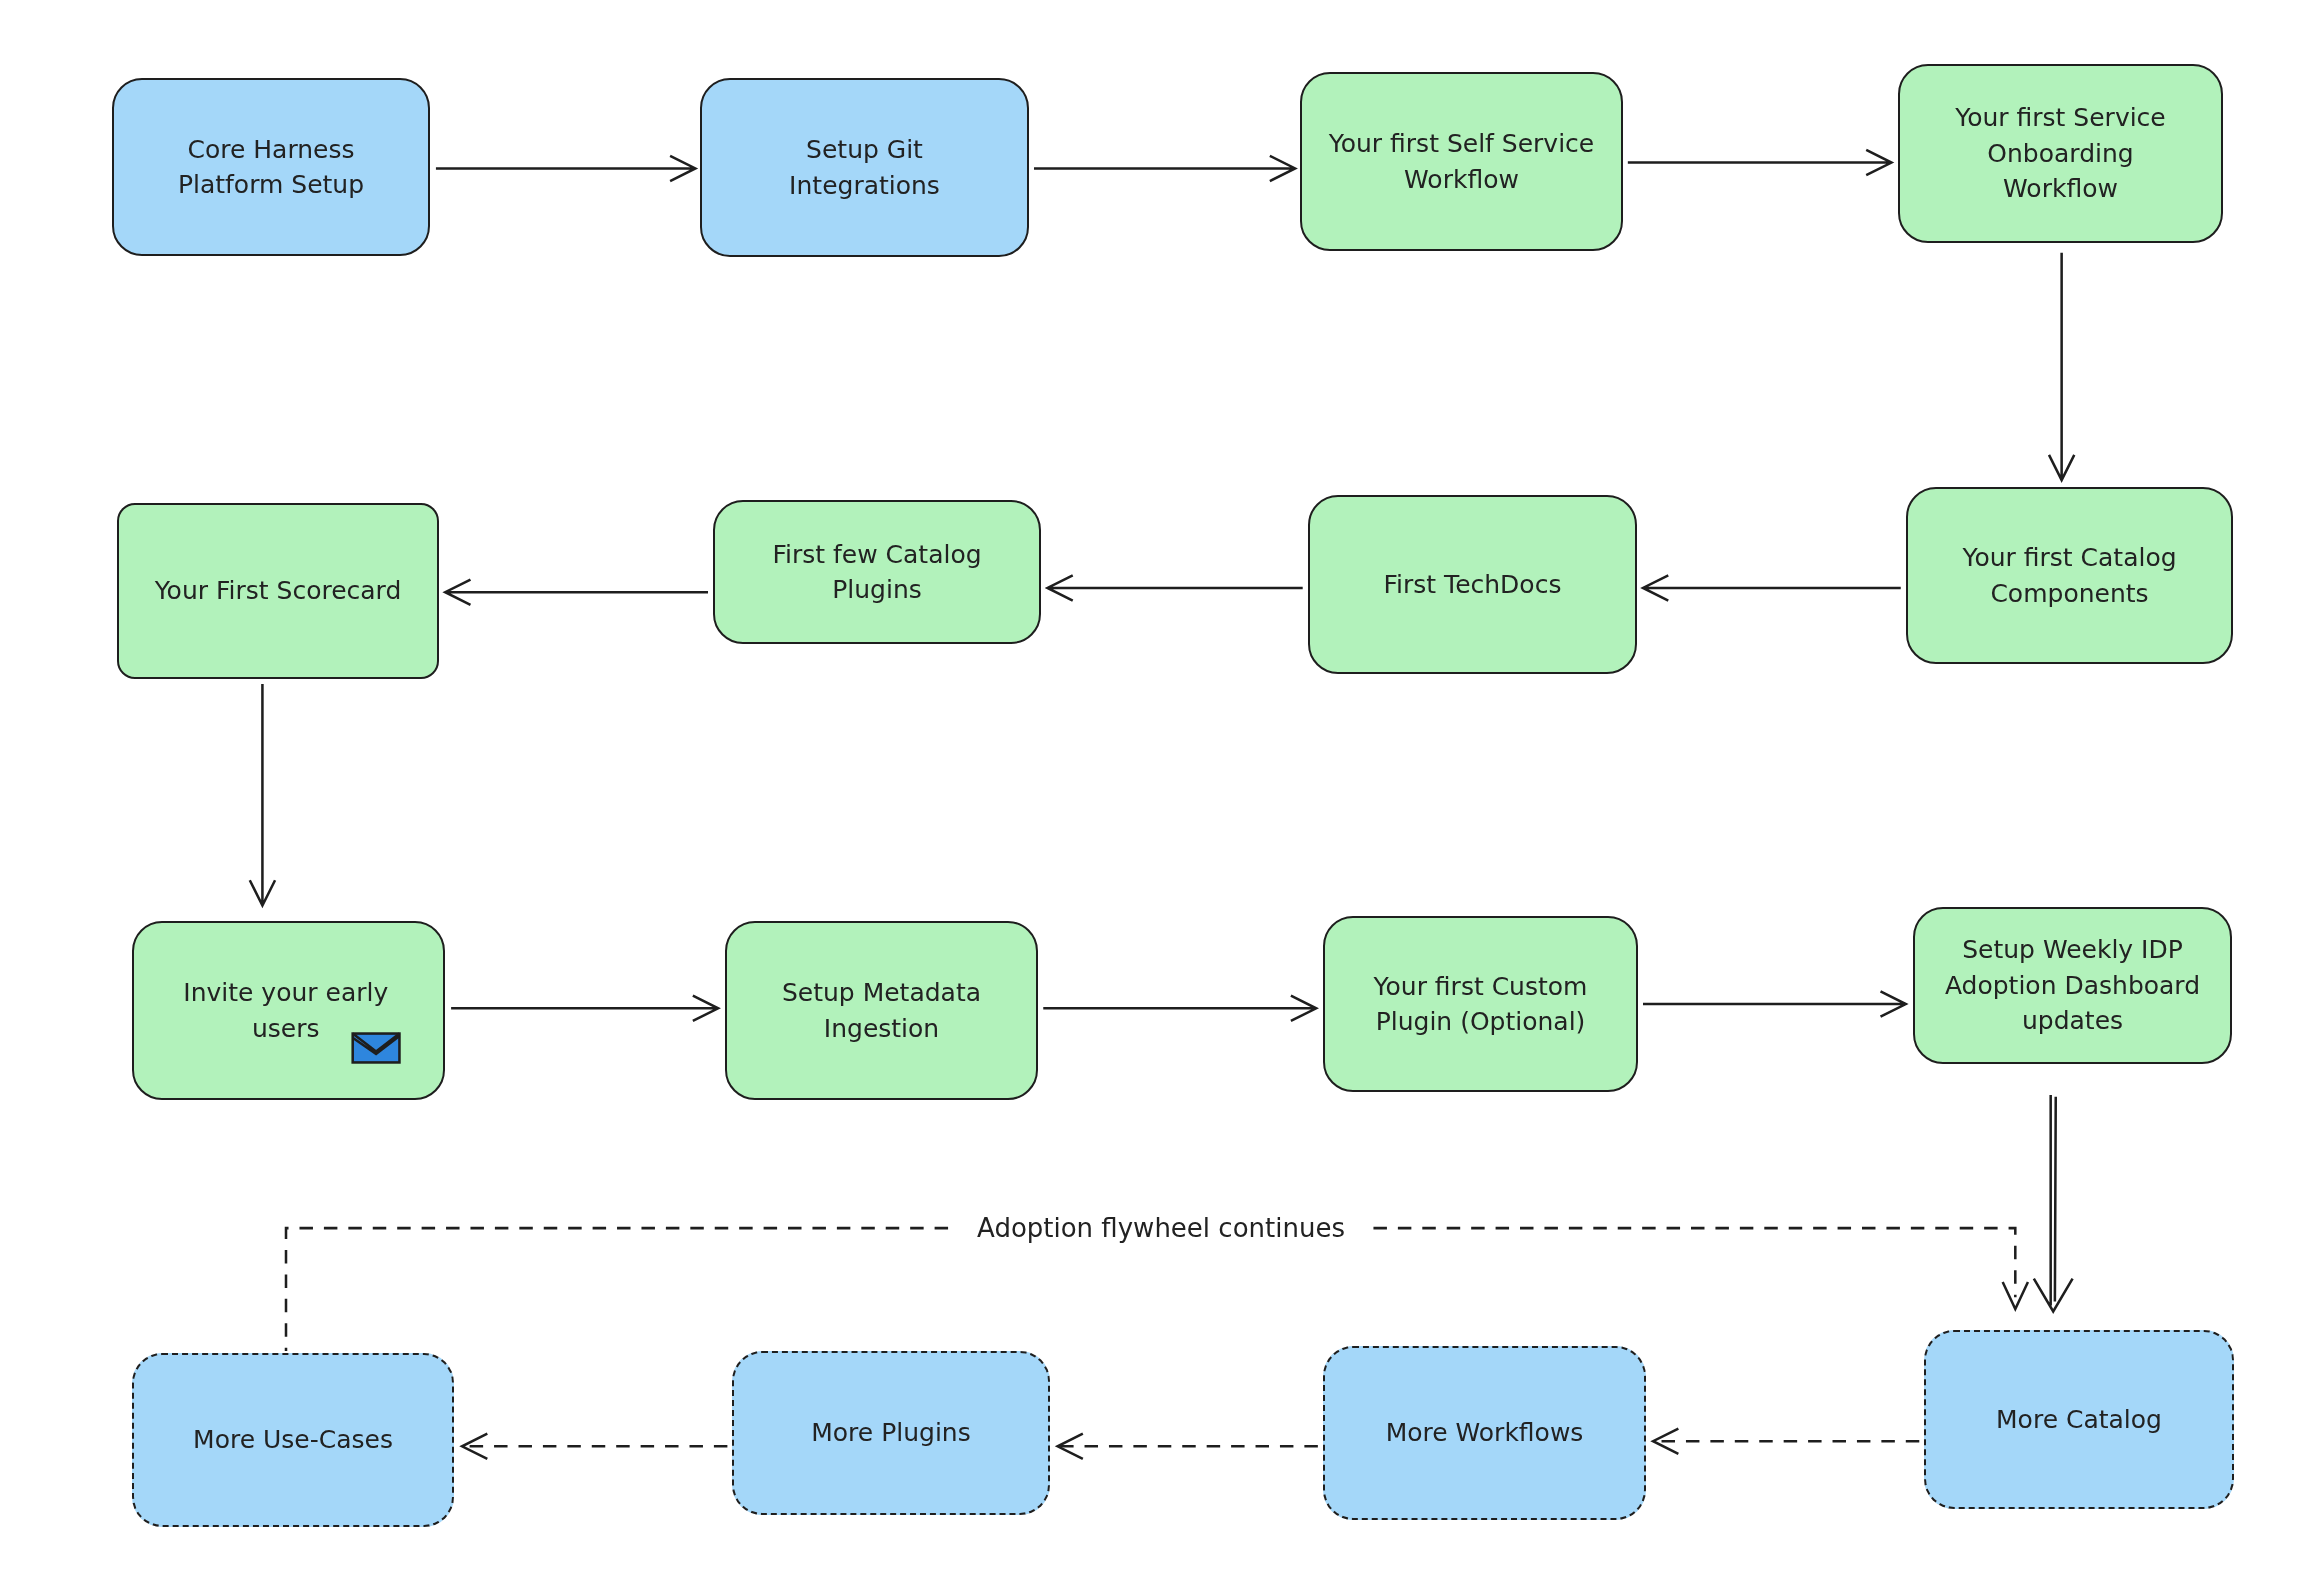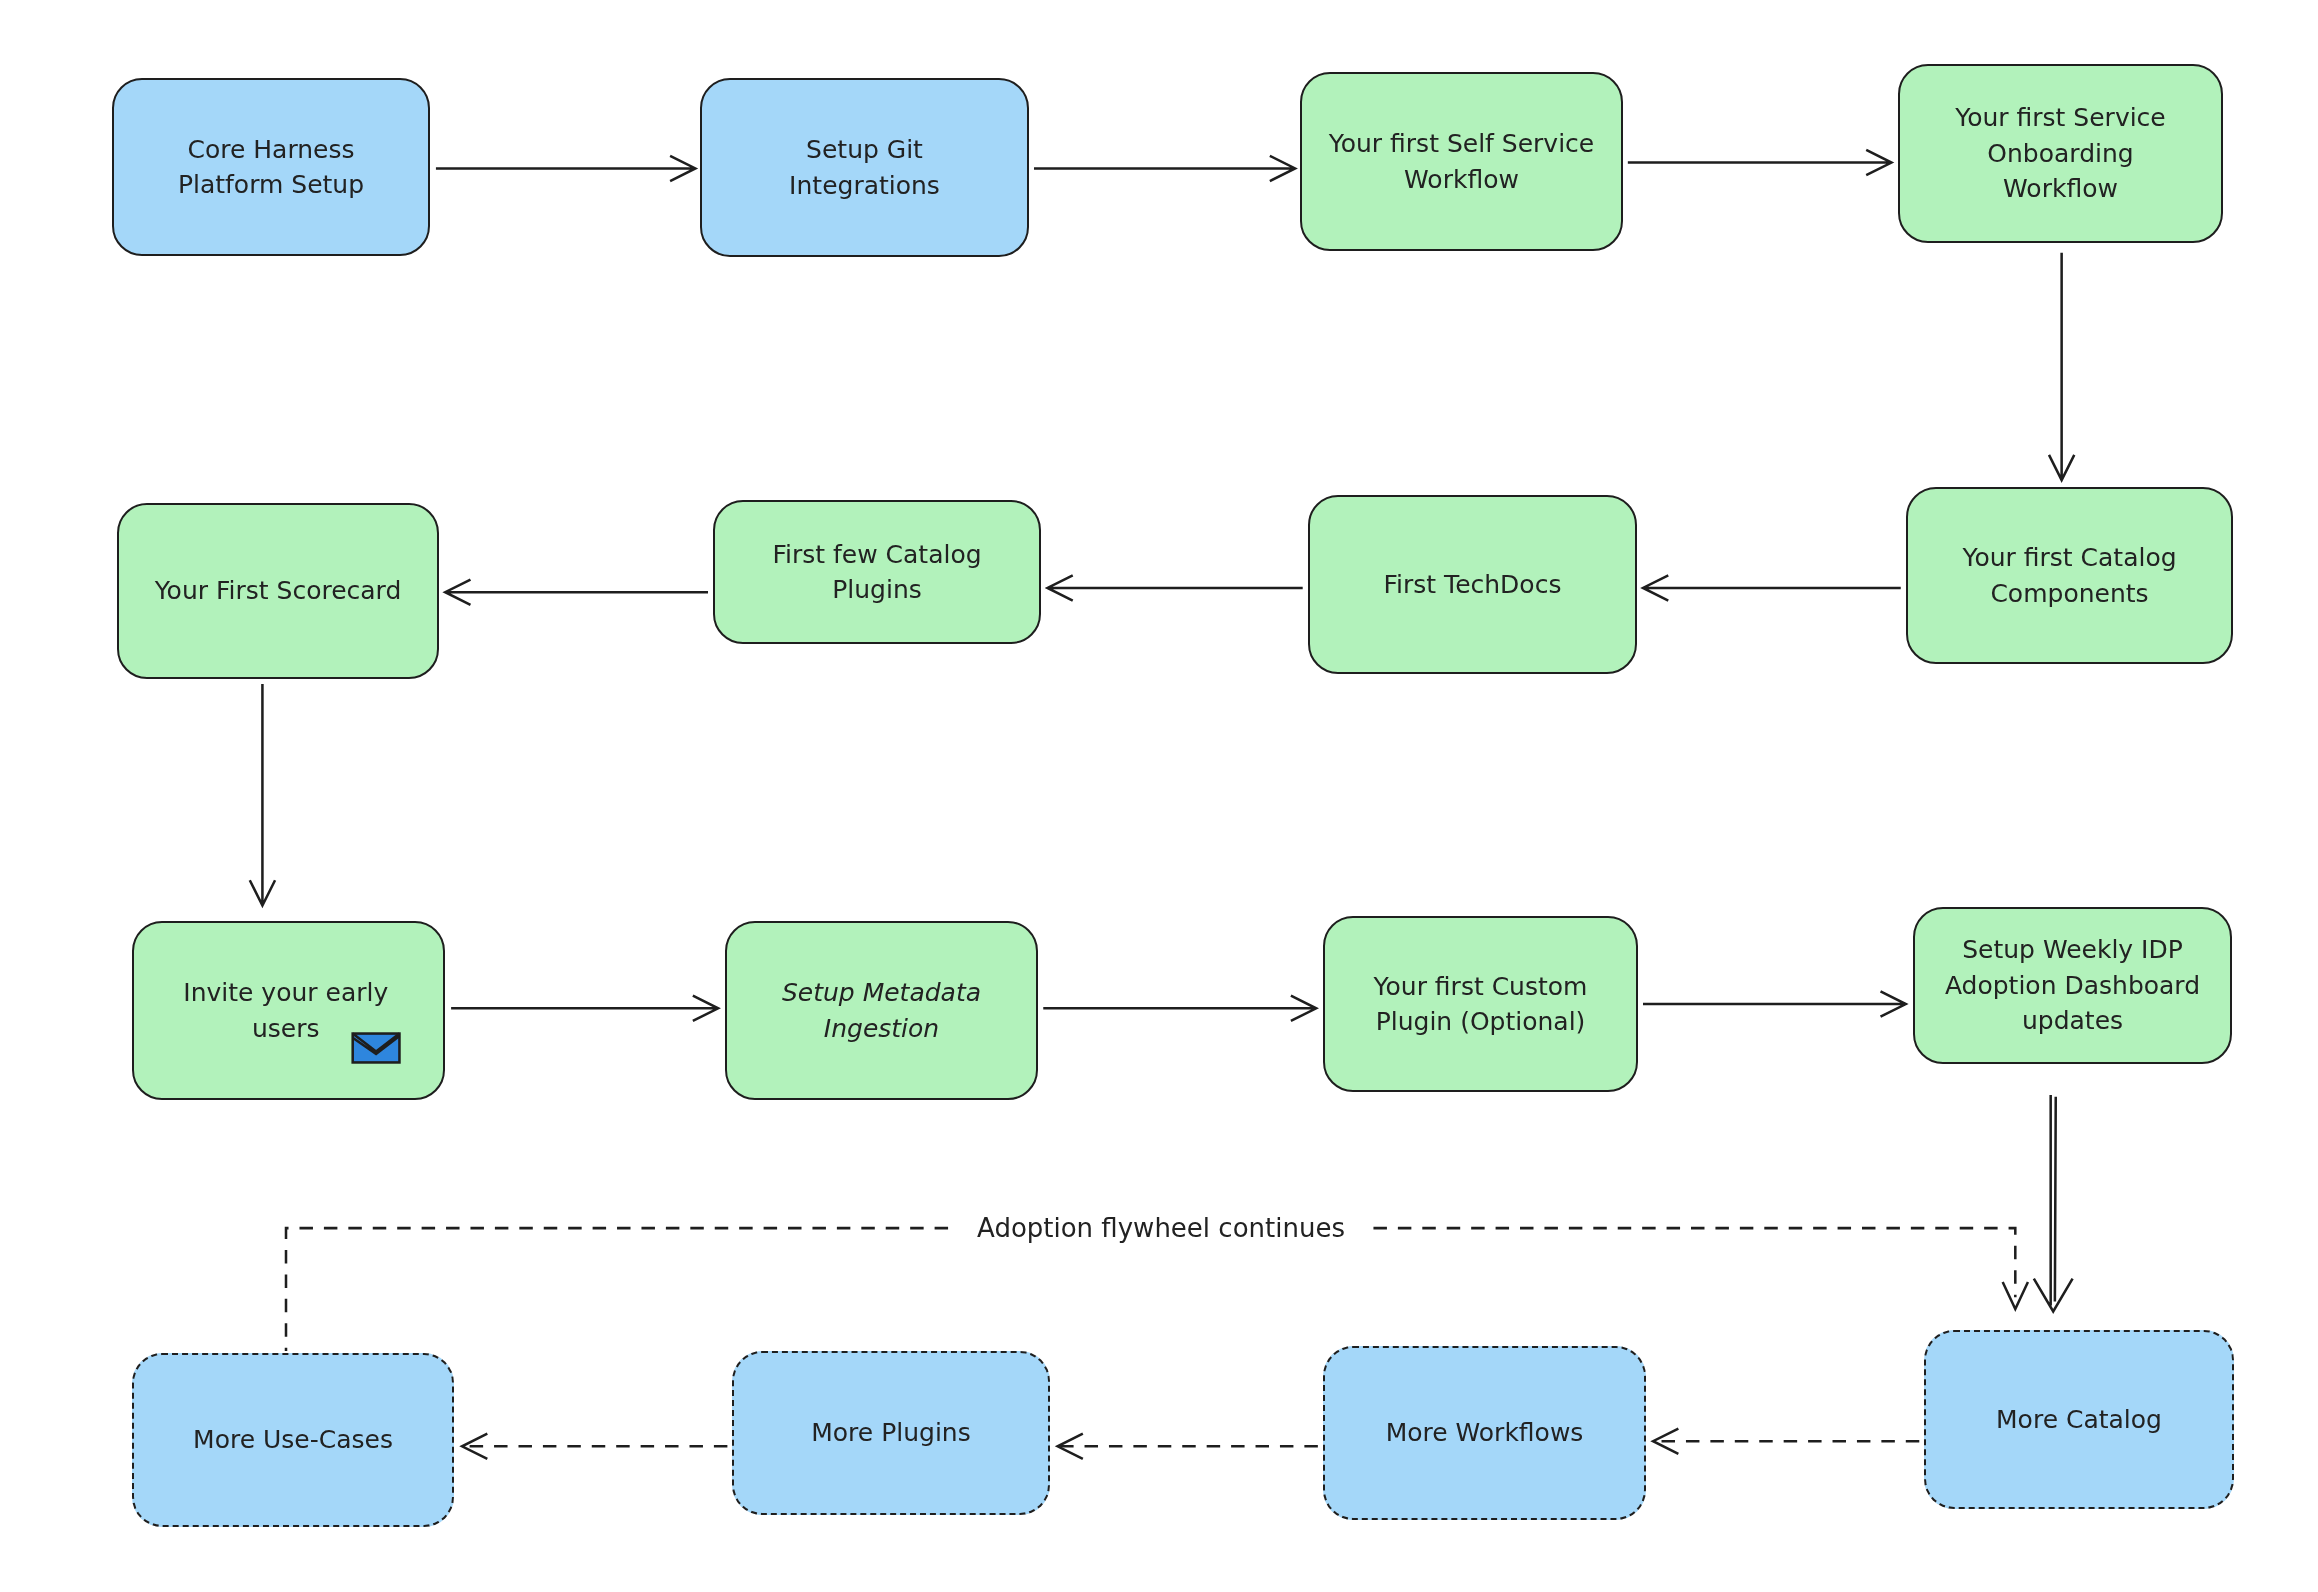--- a/index.html
+++ b/index.html
@@ -114,33 +114,33 @@
     <span class="node-label">Your first Catalog
 Components</span>
   </div>
   <div class="node green" style="left:1308px; top:495px; width:329px; height:179px;">
     <span class="node-label">First TechDocs</span>
   </div>
   <div class="node green" style="left:713px; top:500px; width:328px; height:144px;">
     <span class="node-label">First few Catalog
 Plugins</span>
   </div>
-  <div class="node green" style="left:117px; top:503px; width:322px; height:176px; padding:0 6.7px;">
+  <div class="node green" style="left:117px; top:503px; width:322px; height:176px; padding:0 6.7px;border-radius:18px;">
     <span class="node-label">Your First Scorecard</span>
   </div>
 
   <div class="node green" style="left:132px; top:921px; width:313px; height:179px;padding-left:8px;">
     <span class="node-label">Invite your early
 users</span>
     <svg class="envelope" width="51" height="34" viewBox="0 0 60 40">
       <rect x="2" y="3" width="55" height="34" stroke="#1e1e1e" stroke-width="3" fill="#2e86de"></rect>
       <path d="M2 3 L29.5 24 L57 3 M2 8 L29.5 27 L57 6" fill="none" stroke="#1e1e1e" stroke-width="3"></path>
     </svg>
   </div>
-  <div class="node green" style="left:725px; top:921px; width:313px; height:179px;font-style:italic;">
+  <div class="node green" style="left:725px; top:921px; width:313px; height:179px;">
     <span class="node-label">Setup Metadata
 Ingestion</span>
   </div>
   <div class="node green" style="left:1323px; top:916px; width:315px; height:176px;">
     <span class="node-label">Your first Custom
 Plugin (Optional)</span>
   </div>
   <div class="node green" style="left:1913px; top:907px; width:319px; height:157px; padding:0 5px;">
     <span class="node-label">Setup Weekly IDP
 Adoption Dashboard

